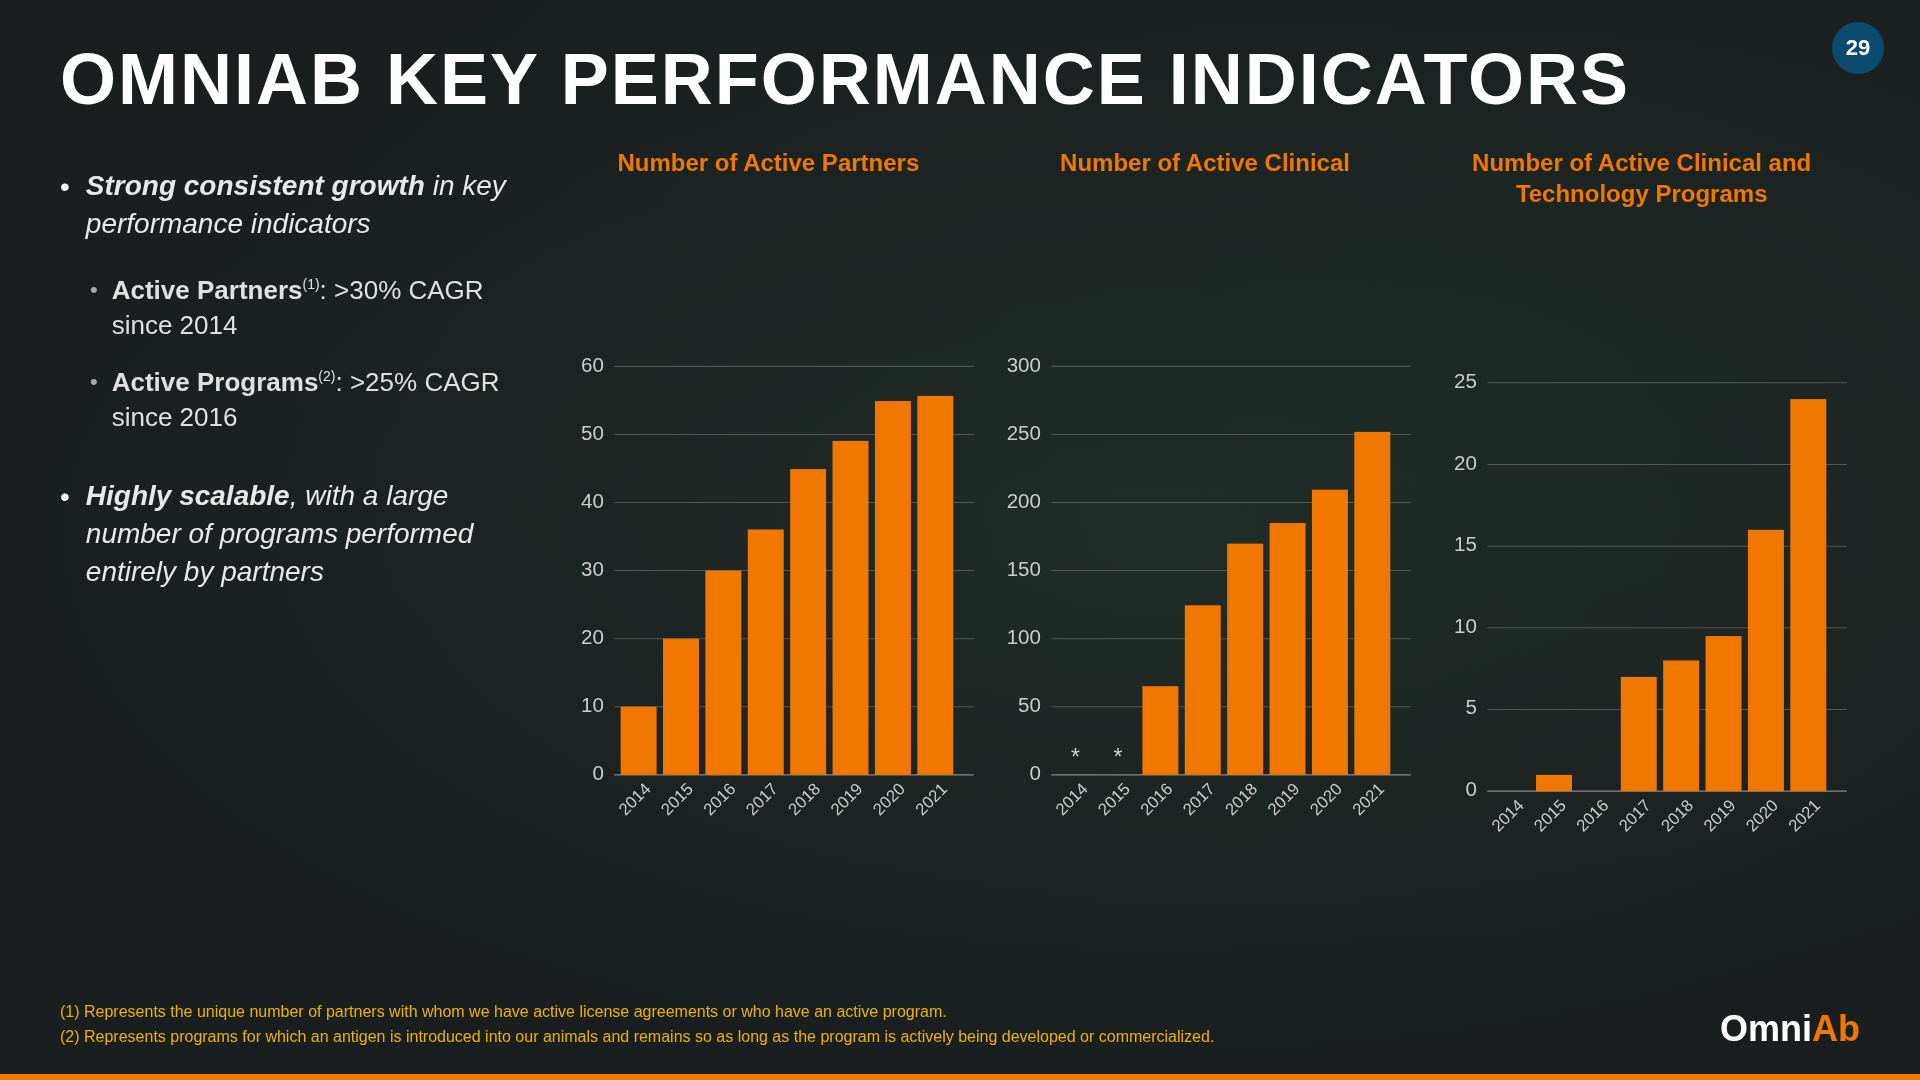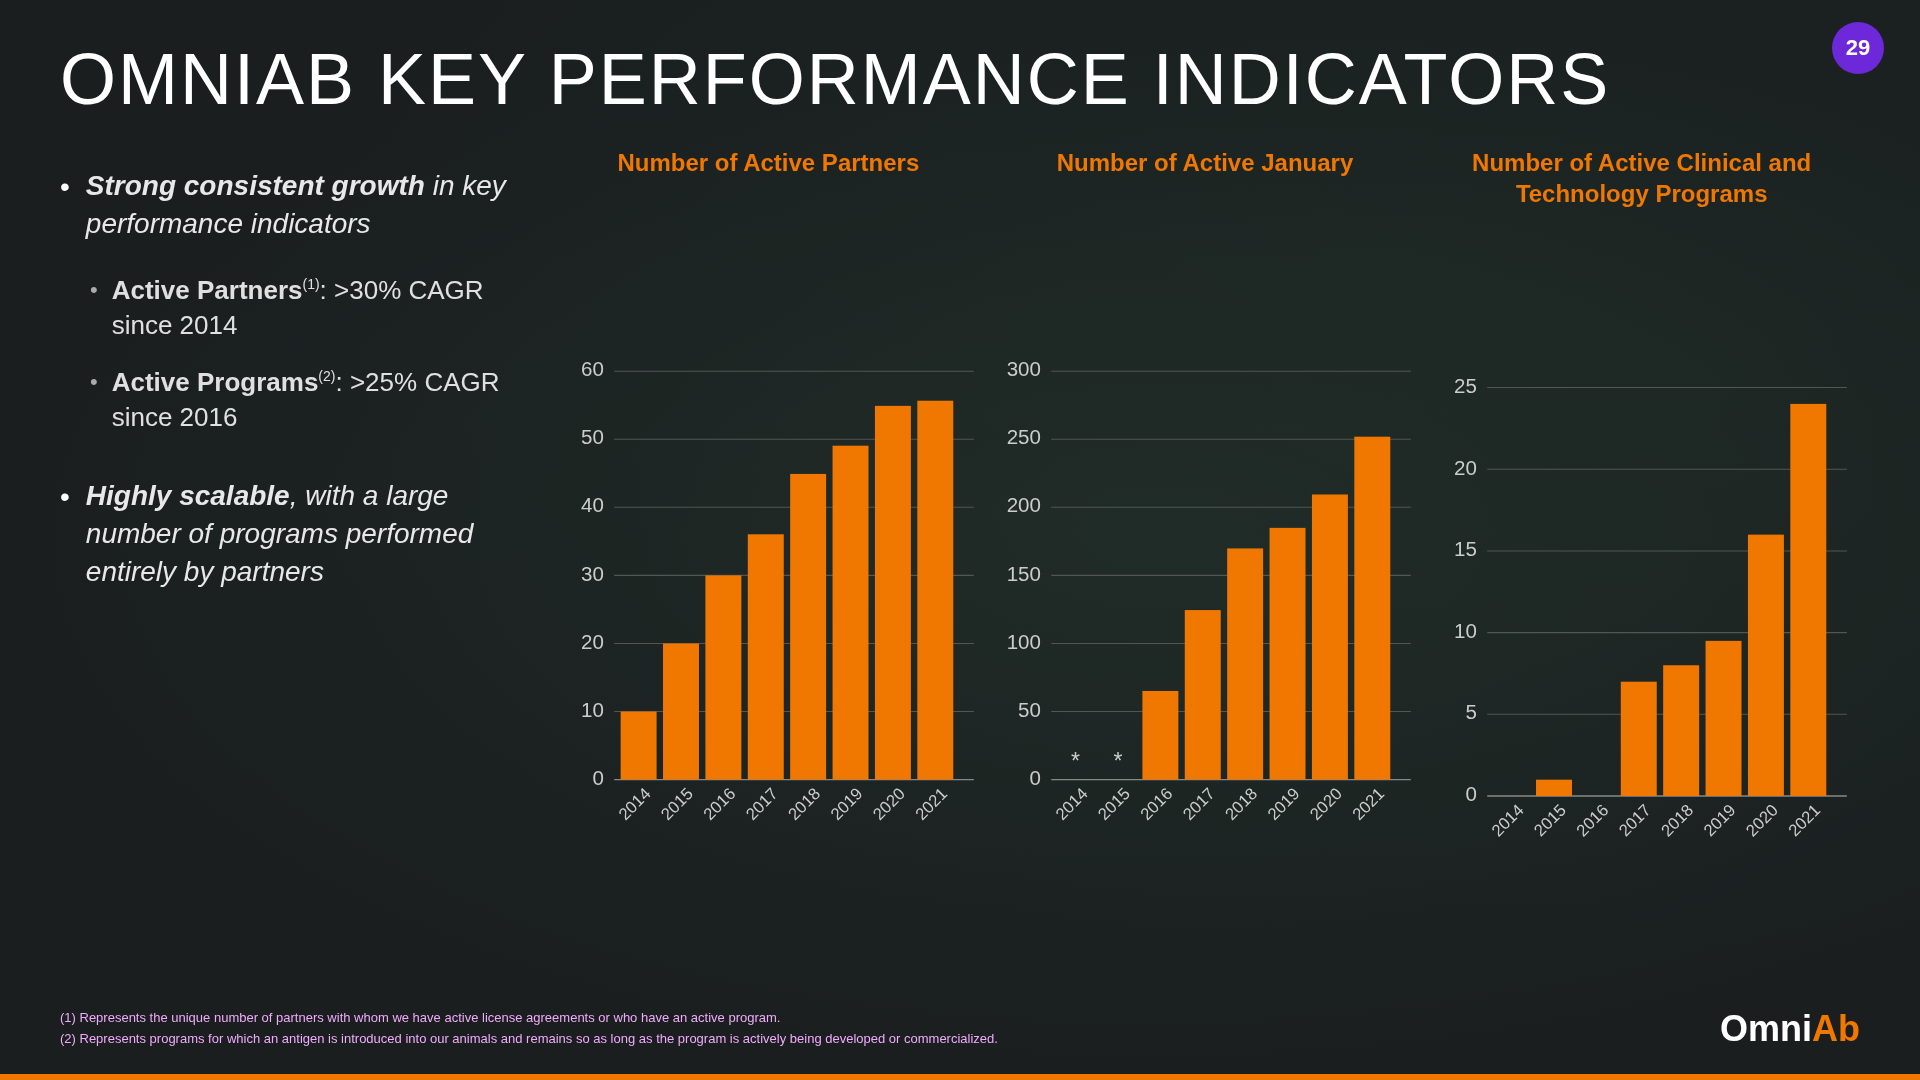--- a/index.html
+++ b/index.html
@@ -34,37 +34,37 @@
     }
 
     
     .page-number {
       position: absolute;
       top: 22px;
       right: 36px;
       width: 52px;
       height: 52px;
       border-radius: 50%;
-      background: #6d28d9;
+      background: #0c4a6e;
       display: flex;
       align-items: center;
       justify-content: center;
       font-size: 22px;
       font-weight: bold;
       color: #ffffff;
     }
 
     
     .header {
       margin-bottom: 8px;
     }
 
     .main-title {
       font-size: 72px;
-      font-weight: 400;
+      font-weight: 700;
       color: #ffffff;
       letter-spacing: 2px;
       line-height: 1.1;
       text-transform: uppercase;
     }
 
     .sub-title {
       font-size: 32px;
       font-weight: 400;
       color: #aaaaaa;
@@ -195,22 +195,22 @@
     
     .footer {
       margin-top: 12px;
       display: flex;
       flex-direction: row;
       justify-content: space-between;
       align-items: flex-end;
     }
 
     .footnotes {
-      font-size: 13px;
-      color: #f0abfc;
+      font-size: 16px;
+      color: #eab308;
       line-height: 1.6;
       margin-top: 11px;
     }
 
     .logo {
       font-size: 36px;
       font-weight: 900;
       color: #ffffff;
       letter-spacing: 0;
     }
@@ -317,21 +317,21 @@
             <text x="168" y="360" text-anchor="middle" fill="#ccc" font-size="13" transform="rotate(-45,168,360)">2017</text>
             <text x="201" y="360" text-anchor="middle" fill="#ccc" font-size="13" transform="rotate(-45,201,360)">2018</text>
             <text x="234" y="360" text-anchor="middle" fill="#ccc" font-size="13" transform="rotate(-45,234,360)">2019</text>
             <text x="267" y="360" text-anchor="middle" fill="#ccc" font-size="13" transform="rotate(-45,267,360)">2020</text>
             <text x="300" y="360" text-anchor="middle" fill="#ccc" font-size="13" transform="rotate(-45,300,360)">2021</text>
           </svg>
         </div>
       </div>
 
       <div class="chart-container">
-        <div class="chart-title">Number of Active January</div>
+        <div class="chart-title">Number of Active Clinical</div>
         <div class="chart-wrapper">
           <svg viewBox="0 0 340 380" class="chart-svg">
 
             <line x1="50" y1="20" x2="330" y2="20" stroke="#555" stroke-width="0.8"></line>
             <line x1="50" y1="73" x2="330" y2="73" stroke="#555" stroke-width="0.8"></line>
             <line x1="50" y1="126" x2="330" y2="126" stroke="#555" stroke-width="0.8"></line>
             <line x1="50" y1="179" x2="330" y2="179" stroke="#555" stroke-width="0.8"></line>
             <line x1="50" y1="232" x2="330" y2="232" stroke="#555" stroke-width="0.8"></line>
             <line x1="50" y1="285" x2="330" y2="285" stroke="#555" stroke-width="0.8"></line>
             <line x1="50" y1="338" x2="330" y2="338" stroke="#888" stroke-width="1"></line>

